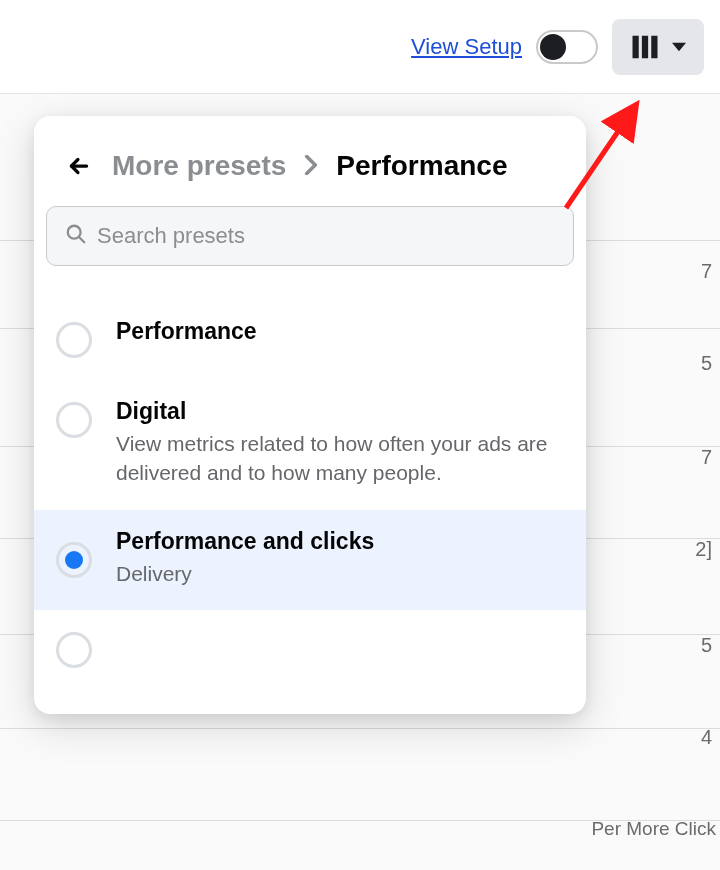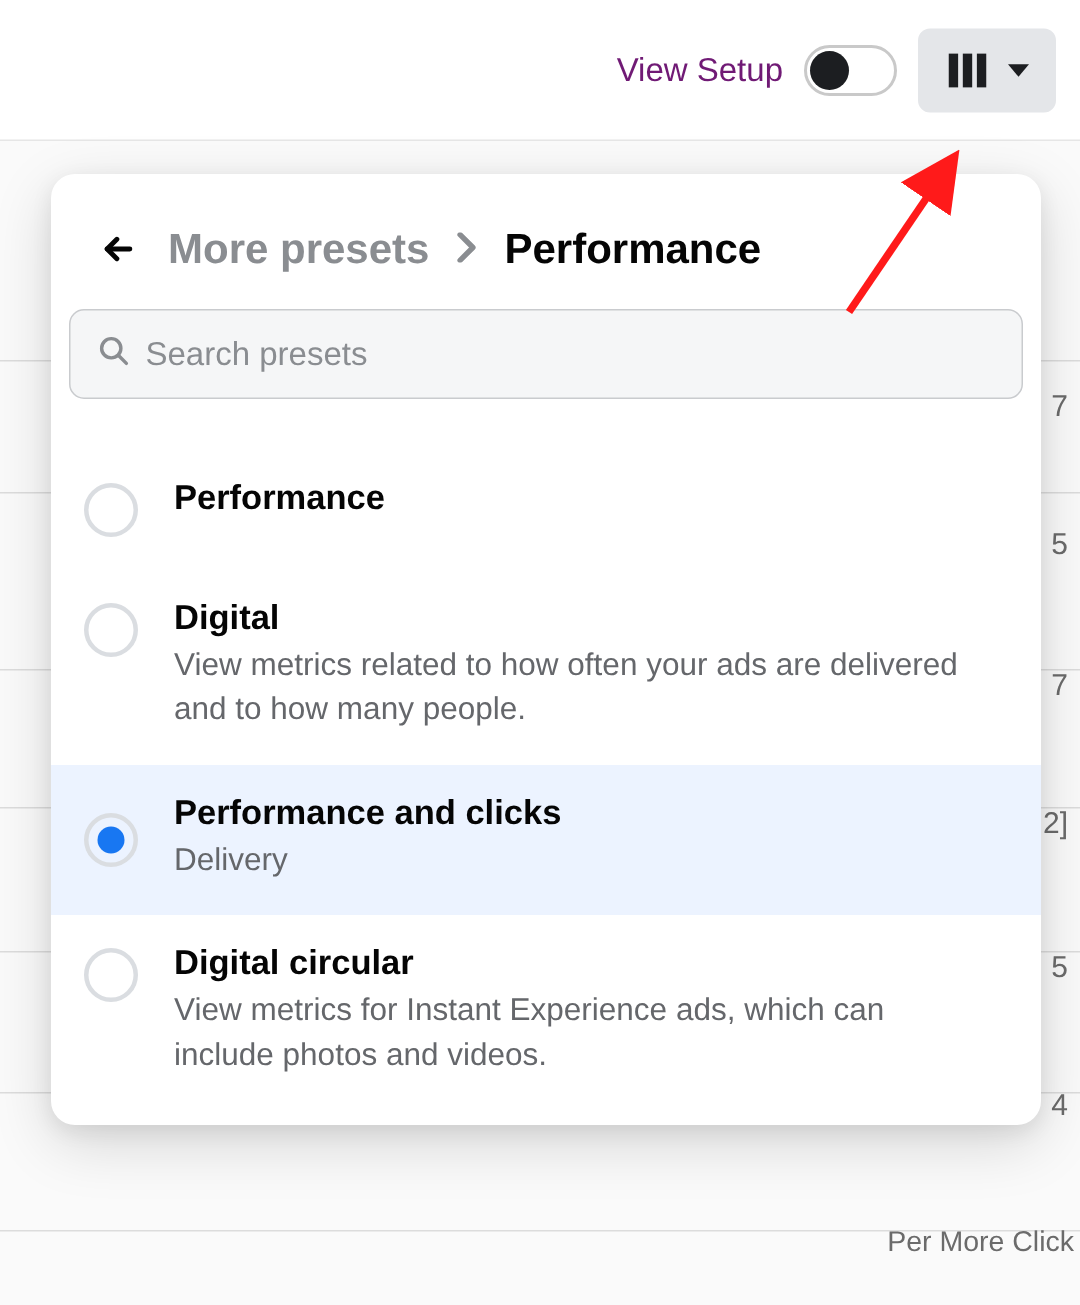--- a/index.html
+++ b/index.html
@@ -17,21 +17,22 @@
       border-bottom: 1px solid #e6e6e6;
       display: flex;
       align-items: center;
       justify-content: flex-end;
       padding: 0 16px;
       gap: 14px;
     }
     .view-setup-label {
       font-size: 22px;
       font-weight: 500;
-      color: #701a75;
+      color: #1d4ed8;
+      text-decoration: underline;
     }
     .toggle-track {
       width: 62px;
       height: 34px;
       border-radius: 34px;
       border: 2px solid #c9c9c9;
       background: #fff;
       position: relative;
     }
     .toggle-knob {
@@ -56,26 +57,26 @@
 
     .bg-gridlines { position: absolute; inset: 94px 0 0 0; z-index: 1; }
     .bg-gridlines .h { position:absolute; left:0; right:0; border-top:1px solid #dcdcdc; }
     .bg-vals { position: absolute; right: 4px; top: 0; bottom: 0; z-index: 2; color:#6b6b6b; font-size:20px; }
     .bg-vals div { position:absolute; right:4px; }
 
     .popover {
       position: absolute;
       left: 34px;
       top: 116px;
-      width: 660px;
+      width: 552px;
       background: #fff;
       border-radius: 16px;
       box-shadow: 0 12px 40px rgba(0,0,0,0.15), 0 4px 14px rgba(0,0,0,0.08);
       z-index: 10;
-      padding-bottom: 10px;
+      padding-bottom: 24px;
     }
     .breadcrumb {
       display: flex;
       align-items: center;
       gap: 18px;
       padding: 34px 10px 24px 30px;
     }
     .back-arrow { width: 30px; height: 30px; display:flex; align-items:center; justify-content:center; }
     .bc-more {
       color: #8a8d91;
@@ -227,24 +228,20 @@
           <div class="dot"></div>
         </div>
       <div>
         <div class="p-title">Performance and clicks</div>
         <div class="p-desc">Delivery</div>
       </div>
     </div>
 
     <div class="preset-item">
       <div class="radio"></div>
-      <div>
-        <div class="p-title">Digital circular</div>
-        <div class="p-desc">View metrics for Instant Experience ads, which can include photos and videos.</div>
-      </div>
     </div>
 
   </div>
 </div>
 
 <div class="arrow-annot">
   <svg width="110" height="130" viewBox="0 0 110 130">
     <defs>
       <marker id="ah" markerWidth="8" markerHeight="8" refX="6" refY="4" orient="auto">
         <path d="M0,0 L8,4 L0,8 Z" fill="#ff1a1a"></path>

